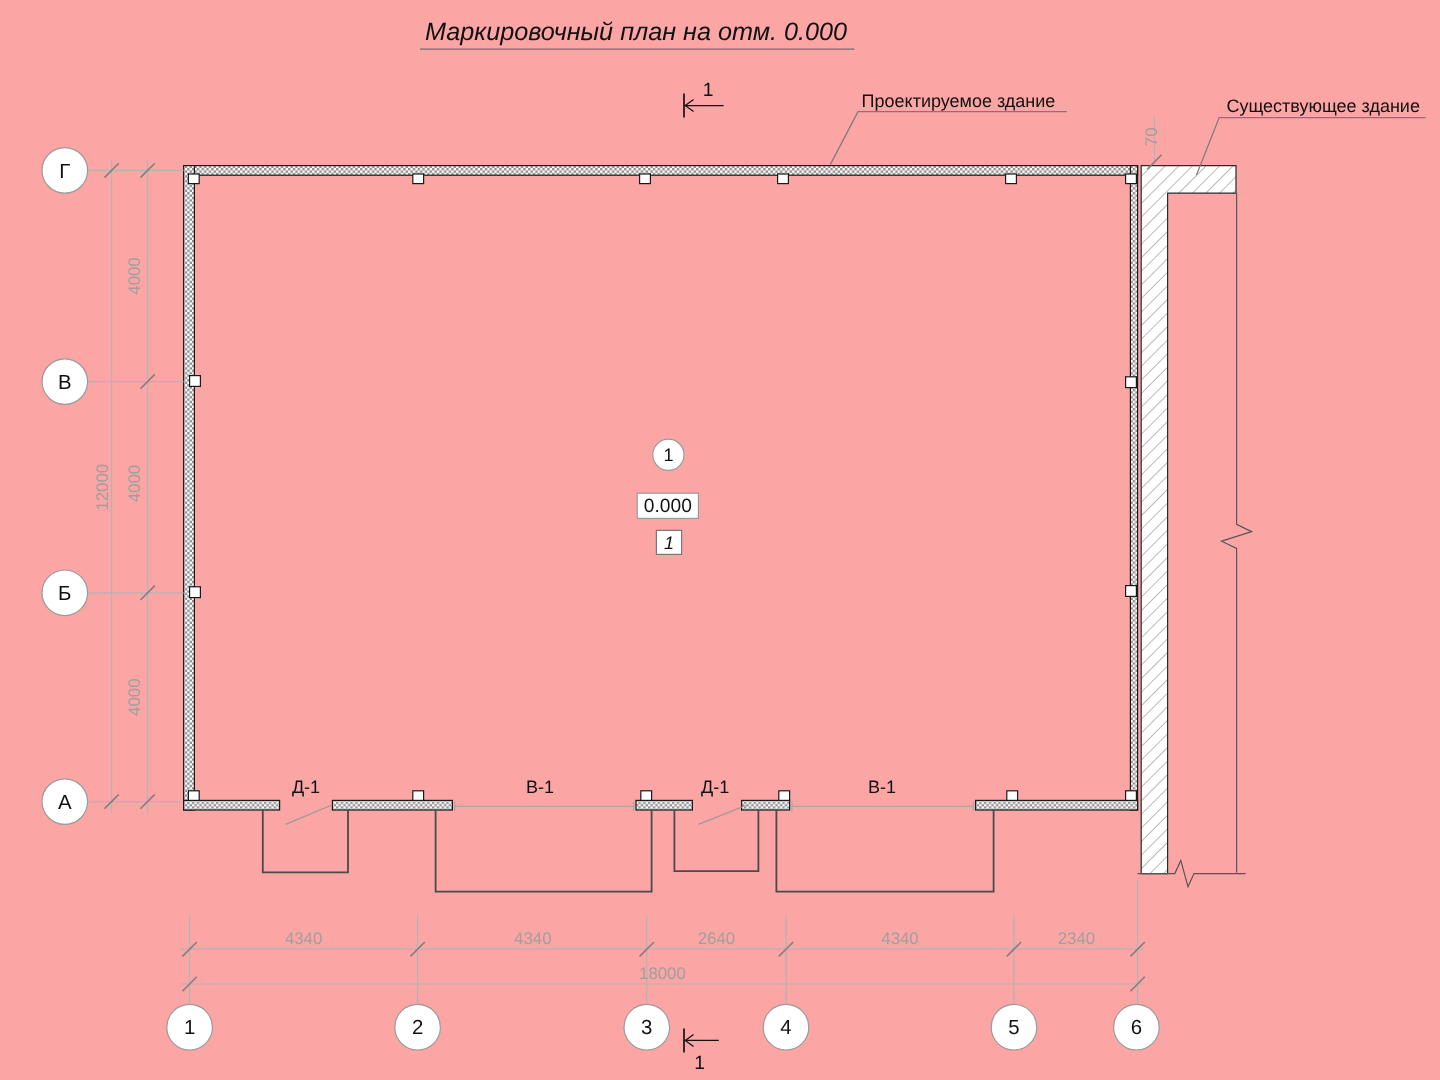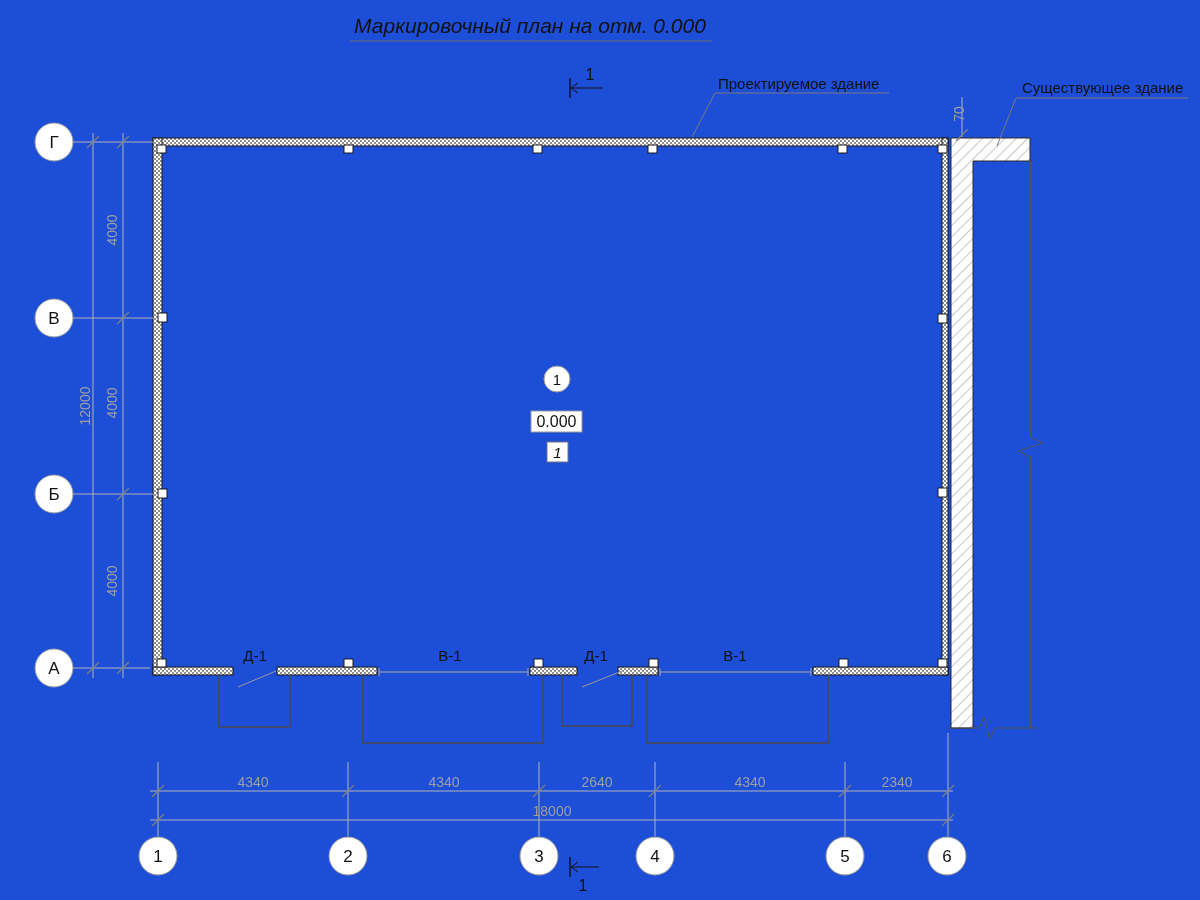--- a/index.html
+++ b/index.html
@@ -1,16 +1,16 @@
 <!DOCTYPE html>
 <html><head>
 <meta charset="utf-8">
 <style>
   html,body{margin:0;padding:0;background:#ffffff;}
-  #stage{position:relative;width:1200px;height:900px;background:#1d4ed8;overflow:hidden;}
+  #stage{position:relative;width:1200px;height:900px;background:#fca5a5;overflow:hidden;}
   svg{position:absolute;left:0;top:0;}
   text{font-family:"Liberation Sans", sans-serif;}
   .titletxt{font-size:21px;font-style:italic;fill:#111;}
   .axistxt{font-size:17px;fill:#111;}
   .dimtxt{font-size:14px;fill:#9f9f9f;}
   .lbltxt{font-size:15px;fill:#111;}
   .sectxt{font-size:16px;fill:#111;}
   .marktxt{font-size:15px;fill:#111;}
   .elevtxt{font-size:16px;fill:#111;}
   .thin{stroke:#b3b3b3;stroke-width:1;}

